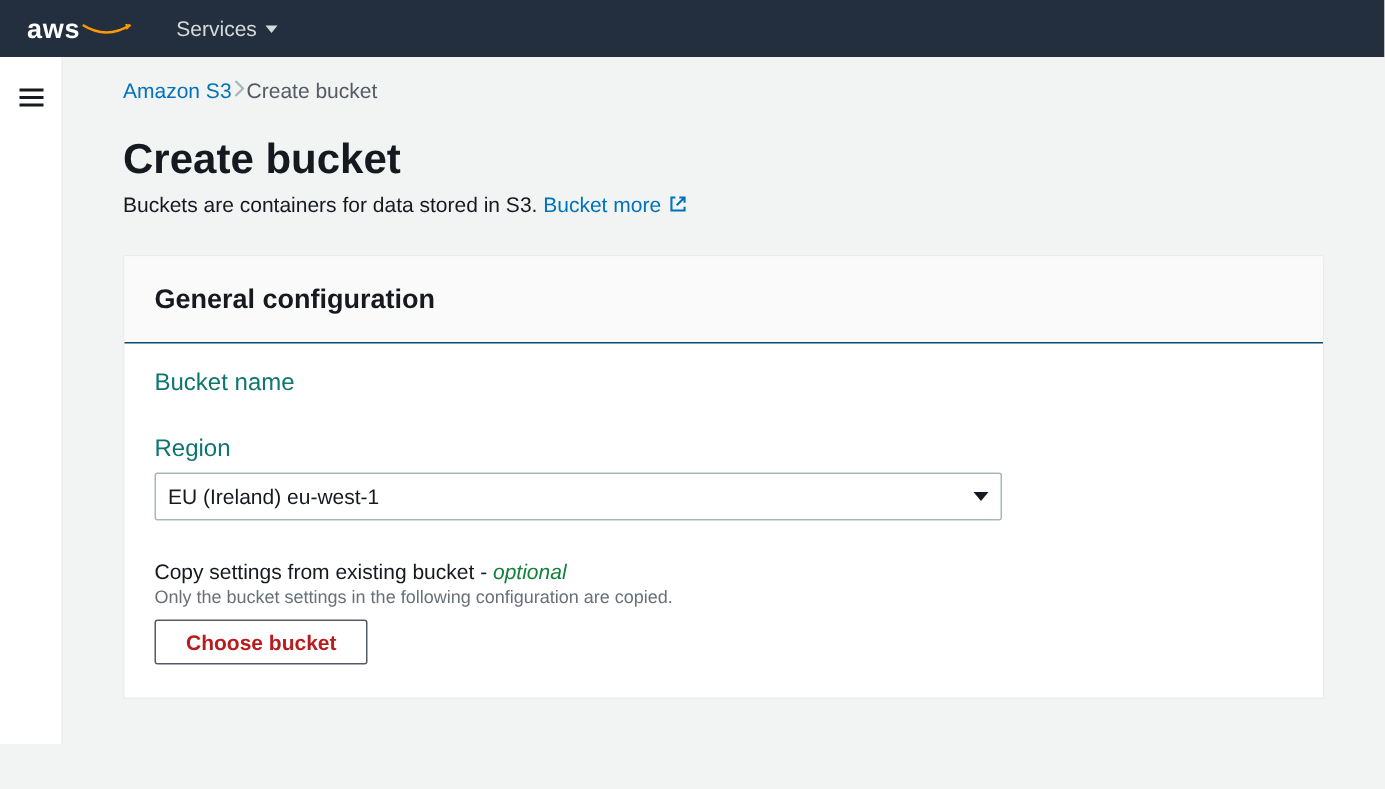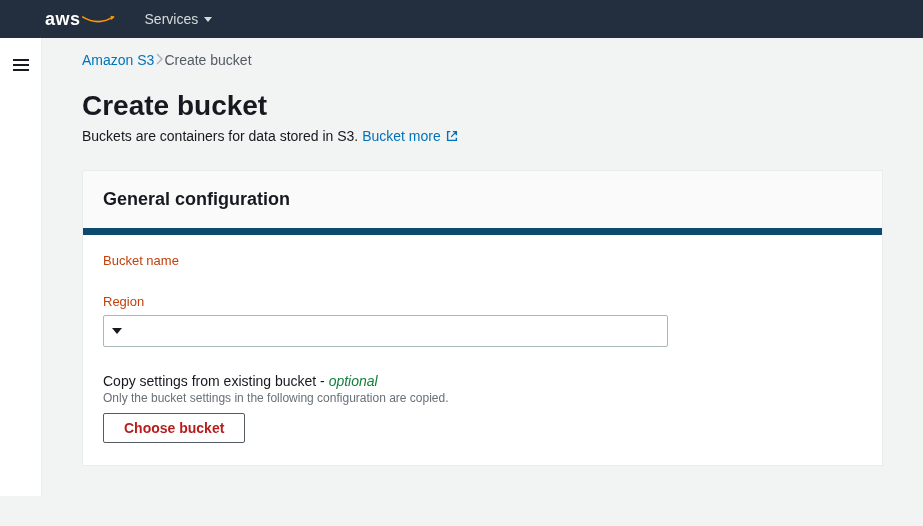--- a/index.html
+++ b/index.html
@@ -1,21 +1,21 @@
 <!DOCTYPE html>
 <html><head>
   <meta charset="utf-8">
   <style>
     * { margin: 0; padding: 0; box-sizing: border-box; }
     body { font-family: "Amazon Ember", "Helvetica Neue", Arial, sans-serif; background: #f2f3f3; color: #16191f; }
 
     
     .topnav { background: #232f3e; height: 38px; display: flex; align-items: center; padding: 0 18px; }
     .topnav .logo { color: #fff; display: flex; align-items: baseline; margin-right: 30px; }
-    .topnav .logo-text { font-size: 18px; font-weight: 700; letter-spacing: 0.5px; margin-left: 27px; }
+    .topnav .logo-text { font-size: 18px; font-weight: 700; letter-spacing: 0.5px; }
     .topnav .logo-swish { width: 34px; height: 10px; margin-top: -2px; }
     .topnav .services { color: #d5dbdb; font-size: 14px; display: flex; align-items: center; gap: 6px; cursor: pointer; }
     .caret-down { width: 0; height: 0; border-left: 4px solid transparent; border-right: 4px solid transparent; border-top: 5px solid #d5dbdb; display: inline-block; }
 
     
     .page { display: flex; }
     .sidebar-toggle { width: 42px; border-right: 1px solid #eaeded; background: #fff; padding-top: 18px; display: flex; justify-content: center; align-items: flex-start; cursor: pointer; }
     .hamburger { width: 16px; }
     .hamburger div { height: 2px; background: #16191f; margin: 3px 0; }
 
@@ -28,27 +28,27 @@
     .breadcrumb .current { color: #545b64; }
 
     
     h1.page-title { font-size: 28px; font-weight: 700; margin-bottom: 6px; }
     .page-desc { font-size: 14px; color: #16191f; margin-bottom: 24px; }
     .link { color: #0073bb; text-decoration: none; cursor: pointer; }
     .ext-icon { display: inline-block; vertical-align: -2px; margin-left: 4px; }
 
     
     .panel { border: 1px solid #eaeded; background: #fff; }
-    .panel-header { background: #fafafa; border-bottom: 7px solid #0c4a6e; padding: 18px 20px; }
+    .panel-header { background: #fafafa; border-bottom: 1px solid #0c4a6e; padding: 18px 20px; }
     .panel-header h2 { font-size: 18px; font-weight: 700; }
     .panel-body { padding: 18px 20px 22px 20px; }
 
     .form-group { margin-bottom: 26px; }
     .form-group:last-child { margin-bottom: 0; }
-    .form-label { display: block; font-size: 13px; font-weight: 400; color: #c2410c; margin-bottom: 6px; }
+    .form-label { display: block; font-size: 16px; font-weight: 400; color: #0f766e; margin-bottom: 6px; }
     .form-input, .form-select { width: 565px; max-width: 100%; height: 32px; border: 1px solid #aab7b8; border-radius: 2px; padding: 4px 8px; font-size: 14px; font-family: inherit; background: #fff; }
     .form-select { appearance: none; position: relative; display: flex; align-items: center; justify-content: space-between; cursor: pointer; }
     .select-caret { width: 0; height: 0; border-left: 5px solid transparent; border-right: 5px solid transparent; border-top: 6px solid #16191f; }
     .form-hint { font-size: 12px; color: #687078; margin-top: 4px; }
     .form-hint .link { font-size: 12px; font-weight: 700; }
 
     .subsection-title { font-size: 14px; font-weight: 400; margin-bottom: 2px; }
     .optional { font-style: italic; color: #15803d; }
 
     .btn { border: 1px solid #545b64; background: #fff; color: #b91c1c; font-size: 14px; padding: 6px 20px; border-radius: 2px; font-weight: 700; cursor: pointer; font-family: inherit; }
@@ -106,20 +106,21 @@
       </div>
       <div class="panel-body">
 
         <div class="form-group">
           <label class="form-label">Bucket name</label>
         </div>
 
         <div class="form-group">
           <label class="form-label">Region</label>
           <div class="form-select">
+            <span>EU (Ireland) eu-west-1</span>
             <span class="select-caret"></span>
           </div>
         </div>
 
         <div class="form-group">
           <div class="subsection-title">
             <span>Copy settings from existing bucket - </span><span class="optional">optional</span>
           </div>
           <div class="form-hint" style="margin-top:0;margin-bottom:8px;">Only the bucket settings in the following configuration are copied.</div>
           <button class="btn">Choose bucket</button>

